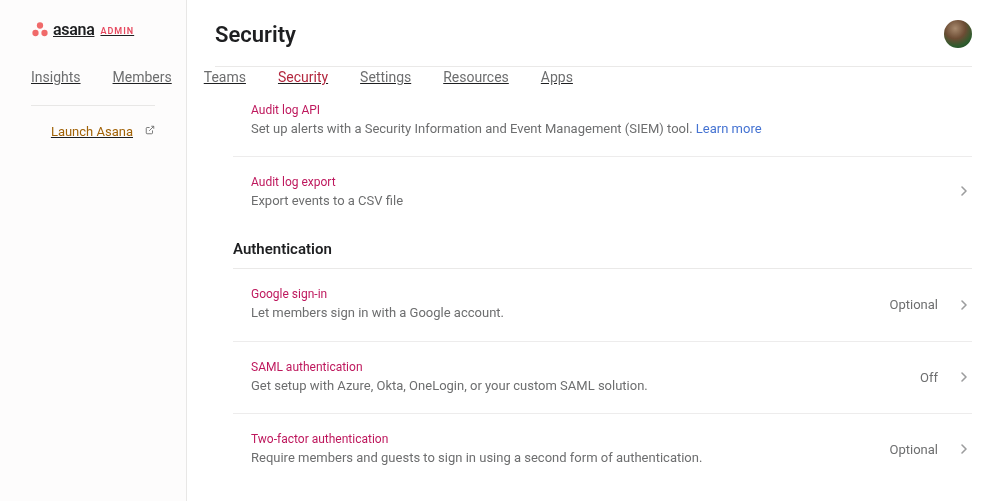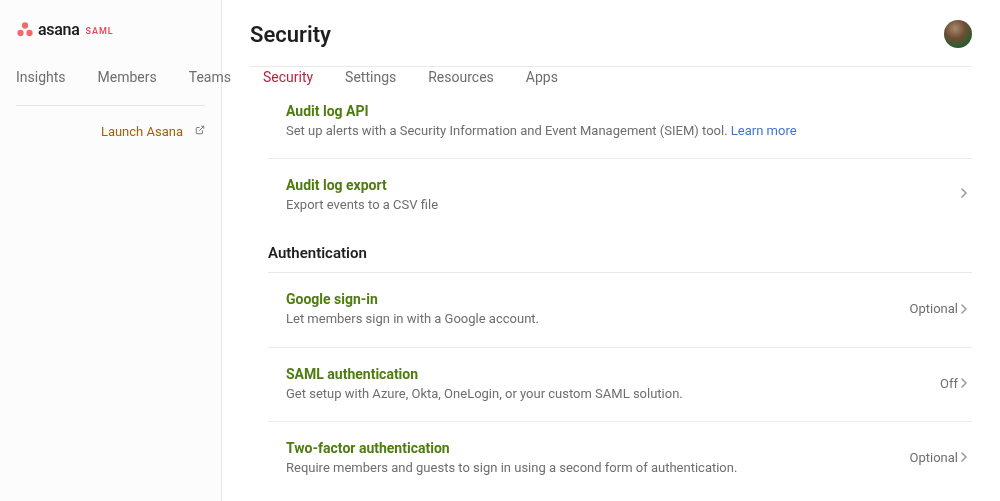--- a/index.html
+++ b/index.html
@@ -10,26 +10,27 @@
     body {
       font-family: -apple-system, BlinkMacSystemFont, "Segoe UI", Roboto, Helvetica, Arial, sans-serif;
       background: #fff;
       color: #1e1f21;
       width: 1000px;
       height: 501px;
       overflow: hidden;
       display: flex;
     }
     .sidebar {
-      width: 222px;
+      width: 187px;
       background: #fdfcfc;
       border-right: 1px solid #e8e7e6;
-      padding: 20px 0;
+      padding: 20px 15px;
       display: flex;
       flex-direction: column;
+      text-decoration: underline;
     }
     .sidebar-logo {
       padding: 0 16px 22px 16px;
       display: flex;
       align-items: center;
       gap: 4px;
     }
     .sidebar-logo svg {
       flex-shrink: 0;
     }
@@ -121,38 +122,38 @@
       cursor: pointer;
     }
     .setting-row:last-child {
       border-bottom: none;
       justify-content: space-between;
     }
     .setting-left {
       flex: 1;
     }
     .setting-title {
-      font-size: 14px;
-      font-weight: 700;
-      color: #4d7c0f;
+      font-size: 12px;
+      font-weight: 400;
+      color: #be185d;
       margin-bottom: 3px;
     }
     .setting-desc {
       font-size: 13px;
       color: #6d6e6f;
       line-height: 1.4;
     }
     .setting-desc a {
       color: #4573d2;
       text-decoration: none;
     }
     .setting-right {
       display: flex;
       align-items: center;
-      gap: 0;
+      gap: 20px;
       padding-top: 10px;
     }
     .setting-status {
       font-size: 13px;
       color: #6d6e6f;
     }
     .chevron {
       color: #9c9d9e;
       font-size: 14px;
       width: 12px;
@@ -169,21 +170,21 @@
 <body>
 
 <div class="sidebar">
   <div class="sidebar-logo">
     <svg width="18" height="18" viewBox="0 0 24 24">
       <circle cx="12" cy="6" r="4.2" fill="#f06a6a"></circle>
       <circle cx="6" cy="16" r="4.2" fill="#f06a6a"></circle>
       <circle cx="18" cy="16" r="4.2" fill="#f06a6a"></circle>
     </svg>
     <span class="sidebar-logo-text">asana</span>
-    <span class="sidebar-logo-admin">SAML</span>
+    <span class="sidebar-logo-admin">ADMIN</span>
   </div>
   <nav class="sidebar-nav">
     <div class="sidebar-item">Insights</div>
     <div class="sidebar-item">Members</div>
     <div class="sidebar-item">Teams</div>
     <div class="sidebar-item active">Security</div>
     <div class="sidebar-item">Settings</div>
     <div class="sidebar-item">Resources</div>
     <div class="sidebar-item">Apps</div>
   </nav>

